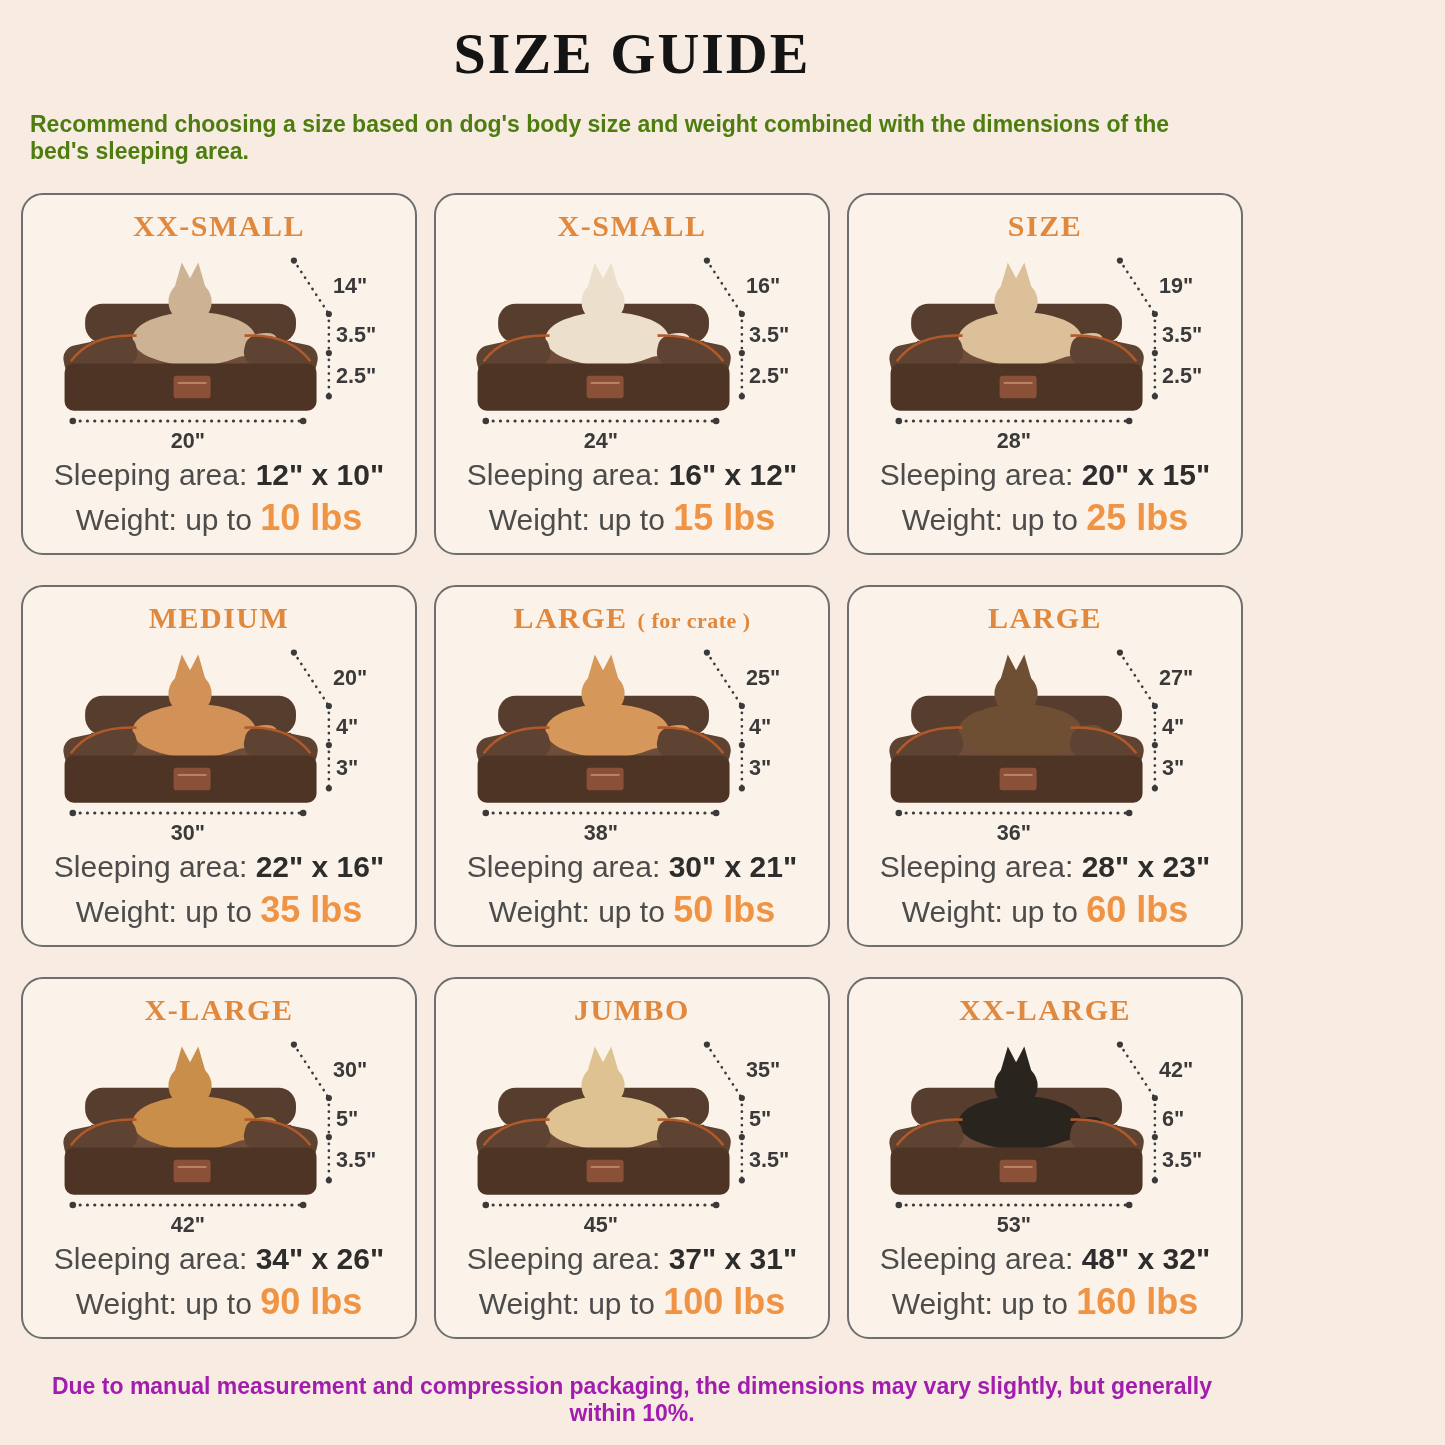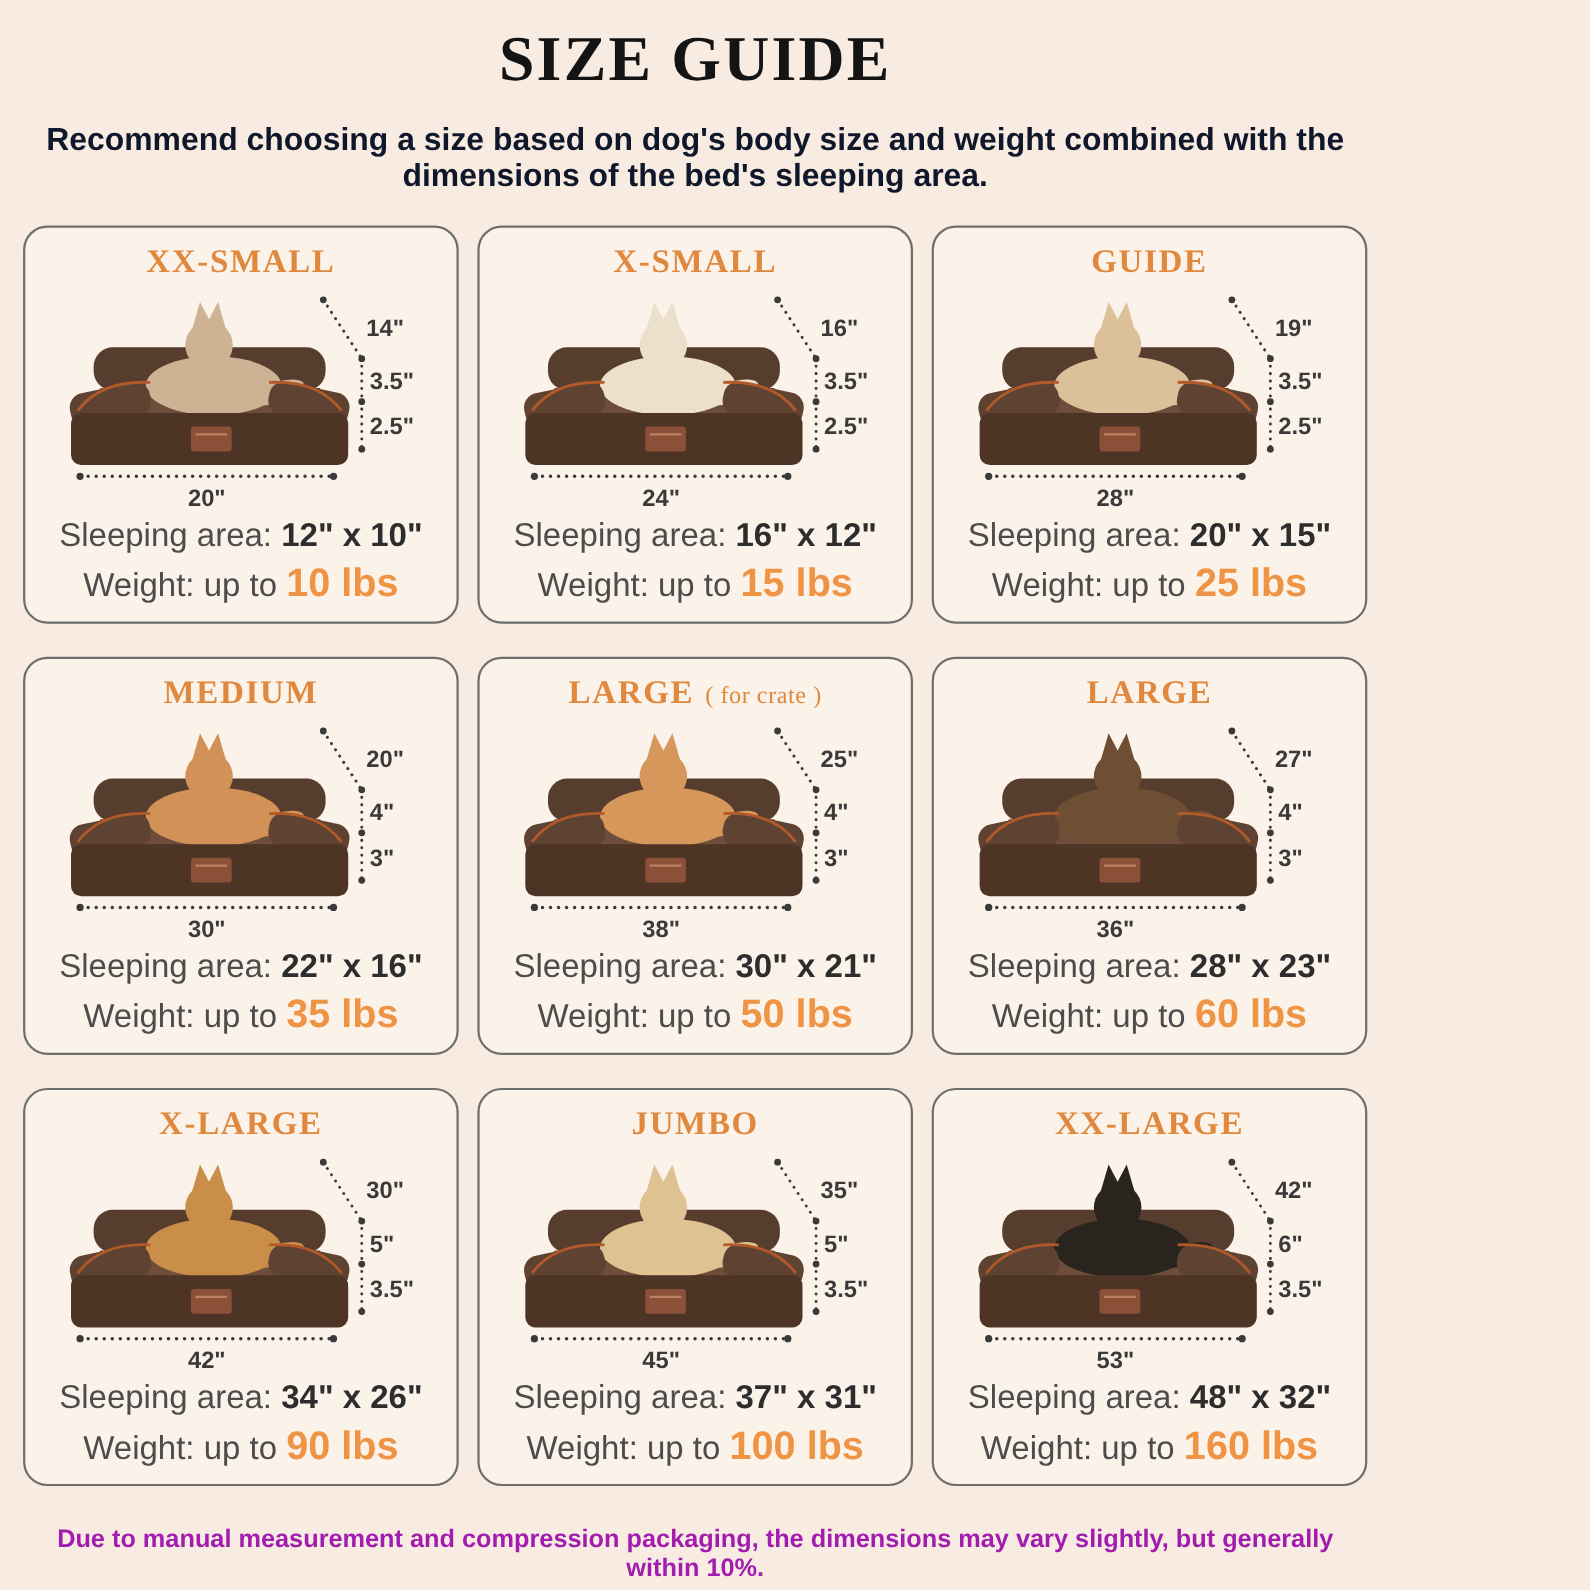--- a/index.html
+++ b/index.html
@@ -13,24 +13,24 @@
 
   .page-title {
     text-align: center;
     font-family: "Liberation Serif", serif;
     font-weight: bold;
     font-size: 58px;
     letter-spacing: 2px;
     color: #141414;
   }
   .page-subtitle {
-    text-align: center;
+    text-align: left;
     font-weight: bold;
-    font-size: 29px;
-    color: #0f172a;
+    font-size: 23px;
+    color: #4d7c0f;
     margin-top: 24px;
     padding: 0 30px;
   }
 
   .cards-grid {
     display: grid;
     grid-template-columns: repeat(3, 1fr);
     grid-auto-rows: 362px;
     column-gap: 17px;
     row-gap: 30px;
@@ -54,21 +54,21 @@
     font-size: 30px;
     letter-spacing: 1.5px;
     color: #e0883d;
     text-align: center;
     line-height: 1;
   }
   .card-title .size-note {
     font-size: 22px;
     letter-spacing: 0.5px;
     margin-left: 10px;
-    font-weight: normal;
+    font-weight: bold;
   }
   .bed-wrap { width: 94%; flex: 1; display: flex; align-items: center; justify-content: center; }
   .bed-svg { width: 100%; height: 212px; }
 
   .dim-text {
     font-family: "Liberation Sans", sans-serif;
     font-weight: bold;
     font-size: 21px;
     fill: #3a3a3a;
   }
@@ -200,21 +200,21 @@
           <text class="dim-text" x="140" y="196" text-anchor="middle">24"</text>
         </g>
       </svg>
     </div>
 
     <p class="area-line"><span>Sleeping area:</span> <span class="val">16" x 12"</span></p>
     <p class="weight-line"><span>Weight: up to</span> <span class="wval">15 lbs</span></p>
   </section>
 
   <section class="card">
-    <h2 class="card-title"><span>GUIDE</span></h2>
+    <h2 class="card-title"><span>SIZE</span></h2>
 
     <div class="bed-wrap">
       <svg class="bed-svg" viewBox="0 0 340 200" aria-hidden="true">
 
         <g>
           <path d="M46,92 L240,92 L254,120 L32,120 Z" fill="#6e4e3a"></path>
           <rect x="40" y="56" width="205" height="38" rx="17" fill="#573d2d"></rect>
 
           <g fill="#dcc09a">
             <path d="M127,40 L134,16 L145,37 Z"></path>

